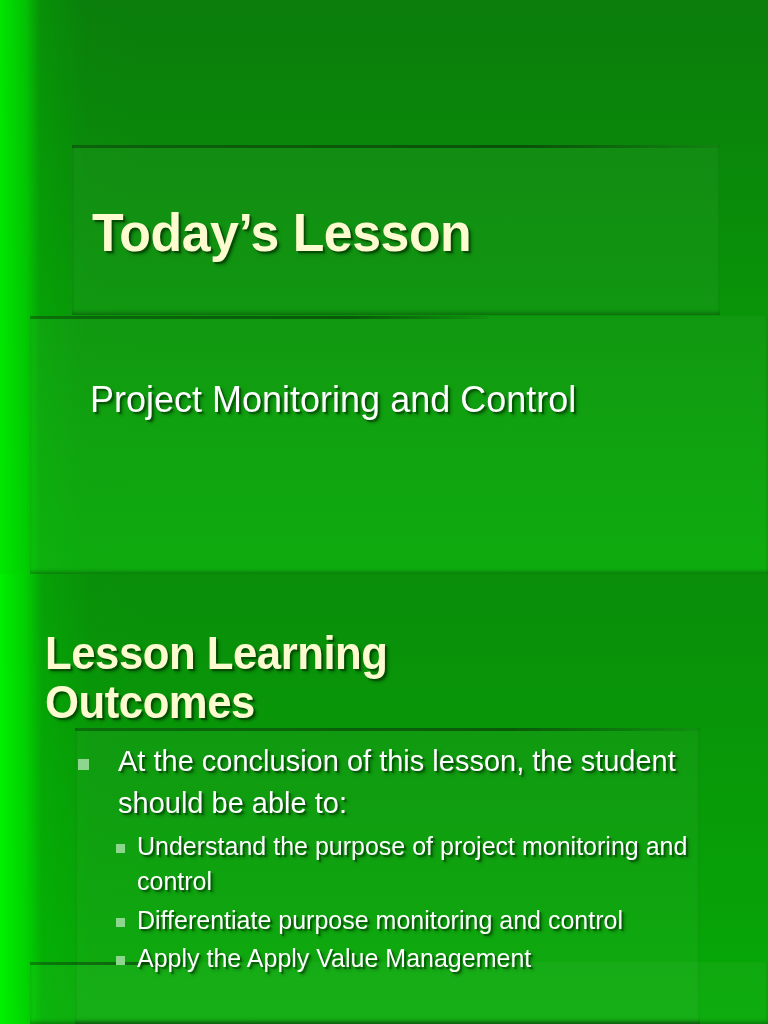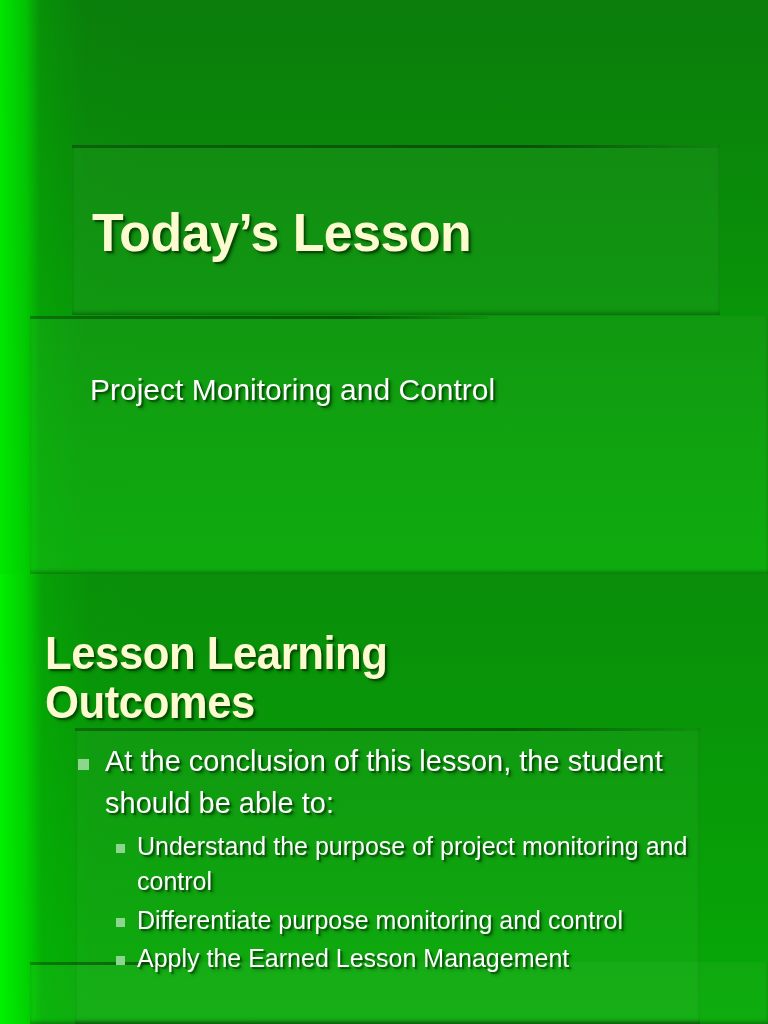--- a/index.html
+++ b/index.html
@@ -102,21 +102,21 @@
     width: 500px;
     transform: scaleX(0.95);
     transform-origin: left center;
   }
 
   .slide-subtitle {
     position: absolute;
     left: 90px;
     top: 339px;
     width: 520px;
-    font-size: 30px;
+    font-size: 36px;
     color: #FFFFFF;
     line-height: 1.38;
     text-shadow:
        2px 2px 0 rgba(0,55,0,0.50),
        3px 3px 3px rgba(0,40,0,0.40);
   }
 
   
   .bullet-list {
     position: absolute;
@@ -137,21 +137,21 @@
     background: #8DD68D;
   }
   .bullet-text {
     color: #FFFFFF;
     text-shadow:
        2px 2px 0 rgba(0,55,0,0.50),
        3px 3px 3px rgba(0,40,0,0.40);
   }
 
   
-  .lvl1 { margin-bottom: 4px; }
+  .lvl1 { margin-bottom: 4px; gap: 13px; }
   .lvl1 .bullet-mark { width: 11px; height: 11px; margin: 18px 16px 0 0; }
   .lvl1 .bullet-text { font-size: 29px; line-height: 1.44; }
 
   
   .sub-list {
     margin: 4px 0 0 0;
     padding: 0 0 0 38px;
     list-style: none;
   }
   .lvl2 { margin-bottom: 3px; }
@@ -199,19 +199,19 @@
         <li class="bullet-item lvl2">
           <span class="bullet-mark"></span>
           <span class="bullet-text">Understand the purpose of project monitoring and control</span>
         </li>
         <li class="bullet-item lvl2">
           <span class="bullet-mark"></span>
           <span class="bullet-text">Differentiate purpose monitoring and control</span>
         </li>
         <li class="bullet-item lvl2">
           <span class="bullet-mark"></span>
-          <span class="bullet-text">Apply the Earned Lesson Management</span>
+          <span class="bullet-text">Apply the Apply Value Management</span>
         </li>
       </ul>
     </li>
   </ul>
 
 </div>
 
 </body></html>

